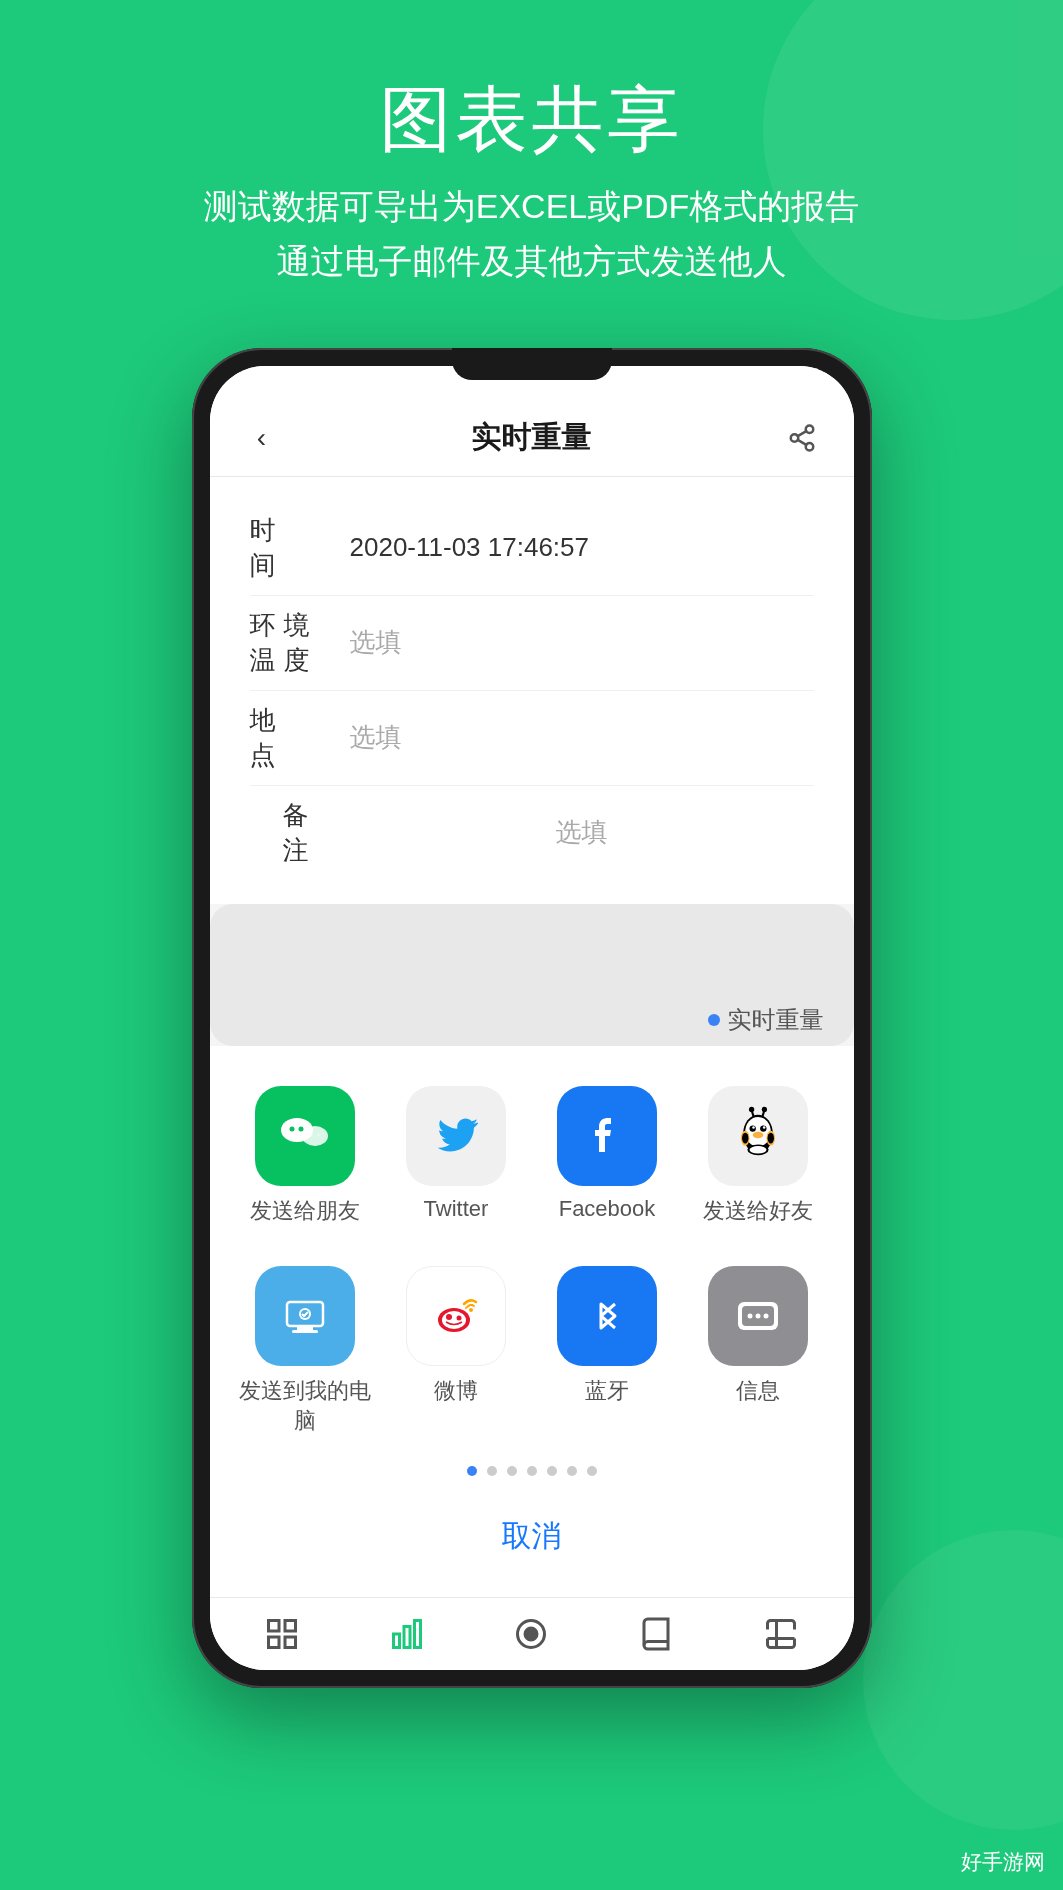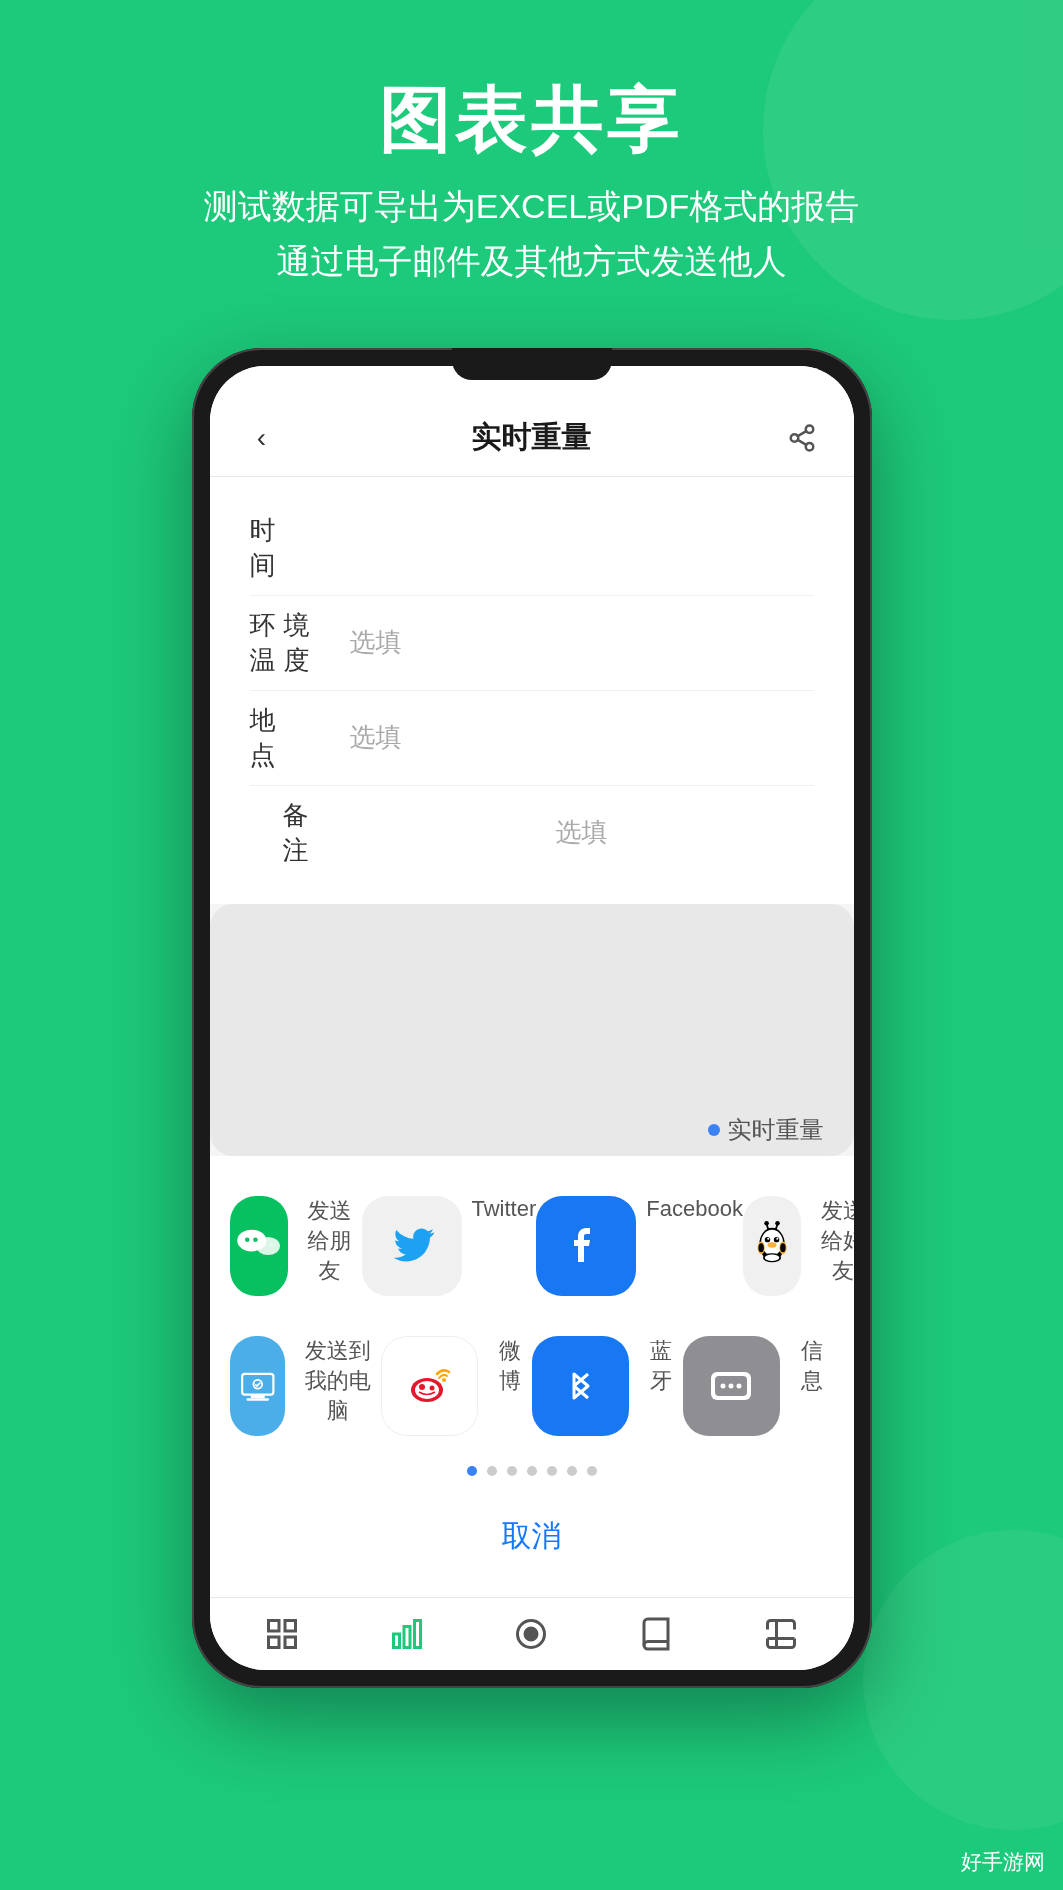--- a/index.html
+++ b/index.html
@@ -37,21 +37,21 @@
     
     .header-section {
       position: relative;
       z-index: 2;
       text-align: center;
       padding-top: 80px;
       padding-bottom: 40px;
     }
     .header-title {
       font-size: 72px;
-      font-weight: 700;
+      font-weight: 400;
       color: #fff;
       letter-spacing: 4px;
       line-height: 1.1;
     }
     .header-subtitle {
       font-size: 34px;
       color: #fff;
       line-height: 1.6;
       margin-top: 20px;
       padding: 0 30px;
@@ -212,21 +212,22 @@
     }
     .share-grid {
       display: grid;
       grid-template-columns: repeat(4, 1fr);
       gap: 10px 0;
       padding: 0 20px;
       margin-bottom: 20px;
     }
     .share-item {
       display: flex;
-      flex-direction: row;
+      flex-direction: column;
+      align-items: center;
       gap: 10px;
       cursor: pointer;
       padding: 10px 0;
     }
     .share-icon-circle {
       width: 100px;
       height: 100px;
       border-radius: 26px;
       display: flex;
       align-items: center;
@@ -345,20 +346,21 @@
             <line x1="15.41" y1="6.51" x2="8.59" y2="10.49"></line>
           </svg>
         </div>
       </div>
 
       <div class="detail-section">
 
 
         <div class="detail-row">
           <span class="detail-label">时　　间</span>
+          <span class="detail-value">2020-11-03 17:46:57</span>
         </div>
 
         <div class="detail-row">
           <span class="detail-label">环境温度</span>
           <span class="detail-value placeholder">选填</span>
         </div>
 
         <div class="detail-row">
           <span class="detail-label">地　　点</span>
           <span class="detail-value placeholder">选填</span>

